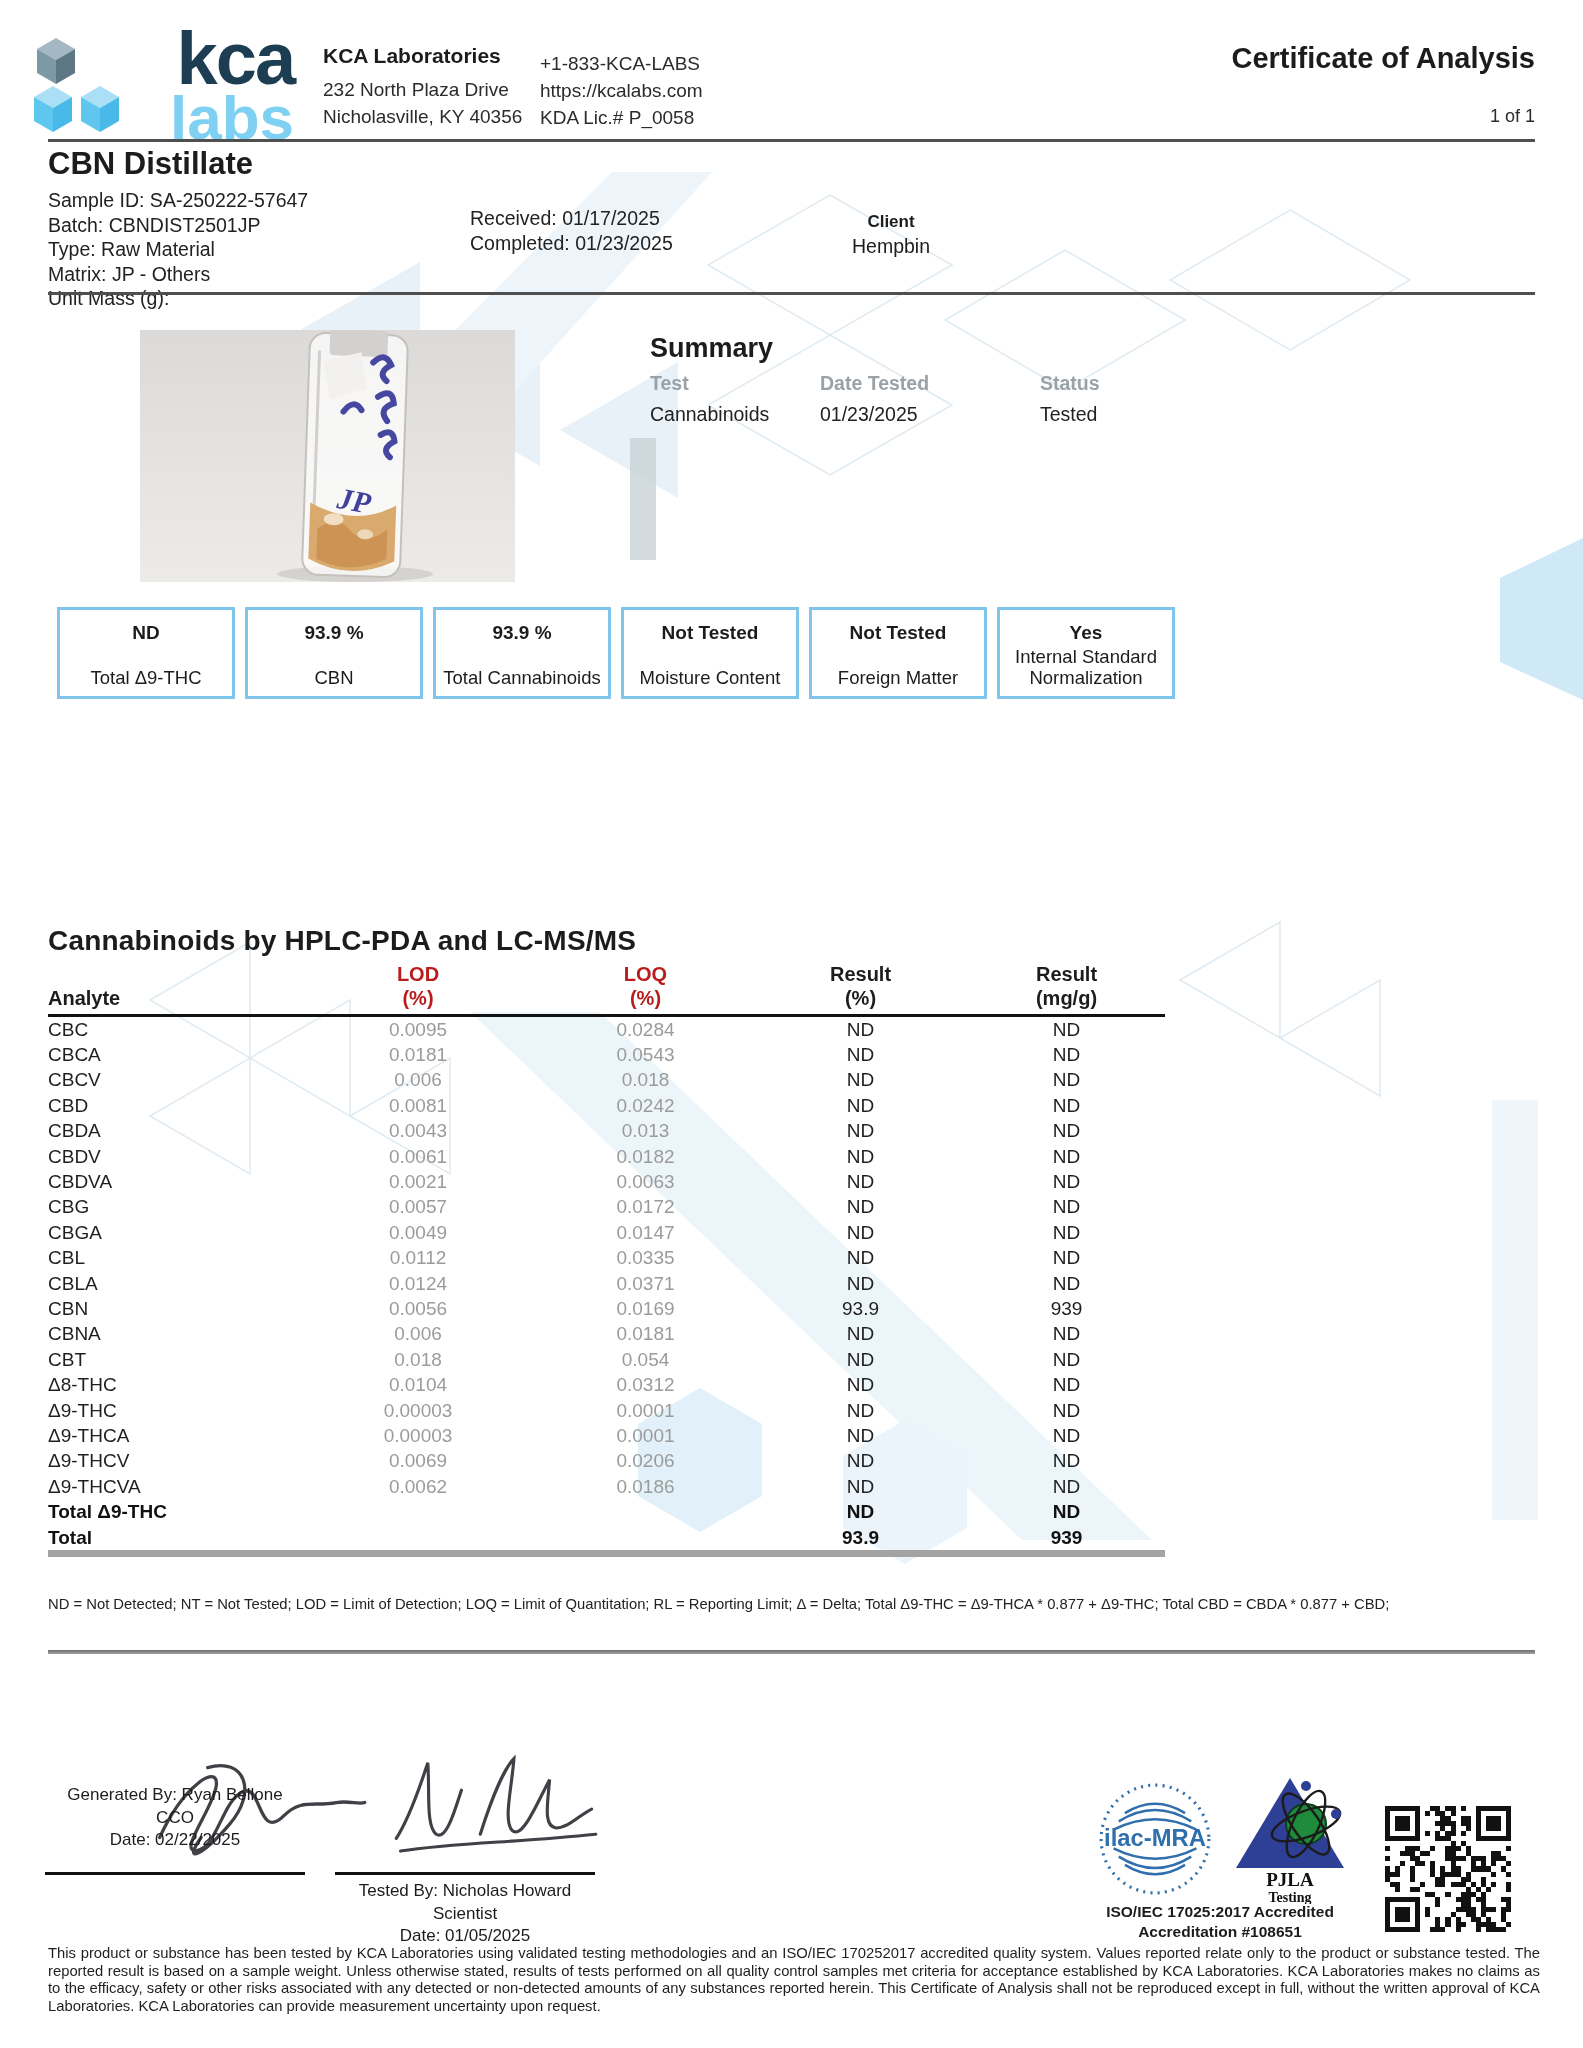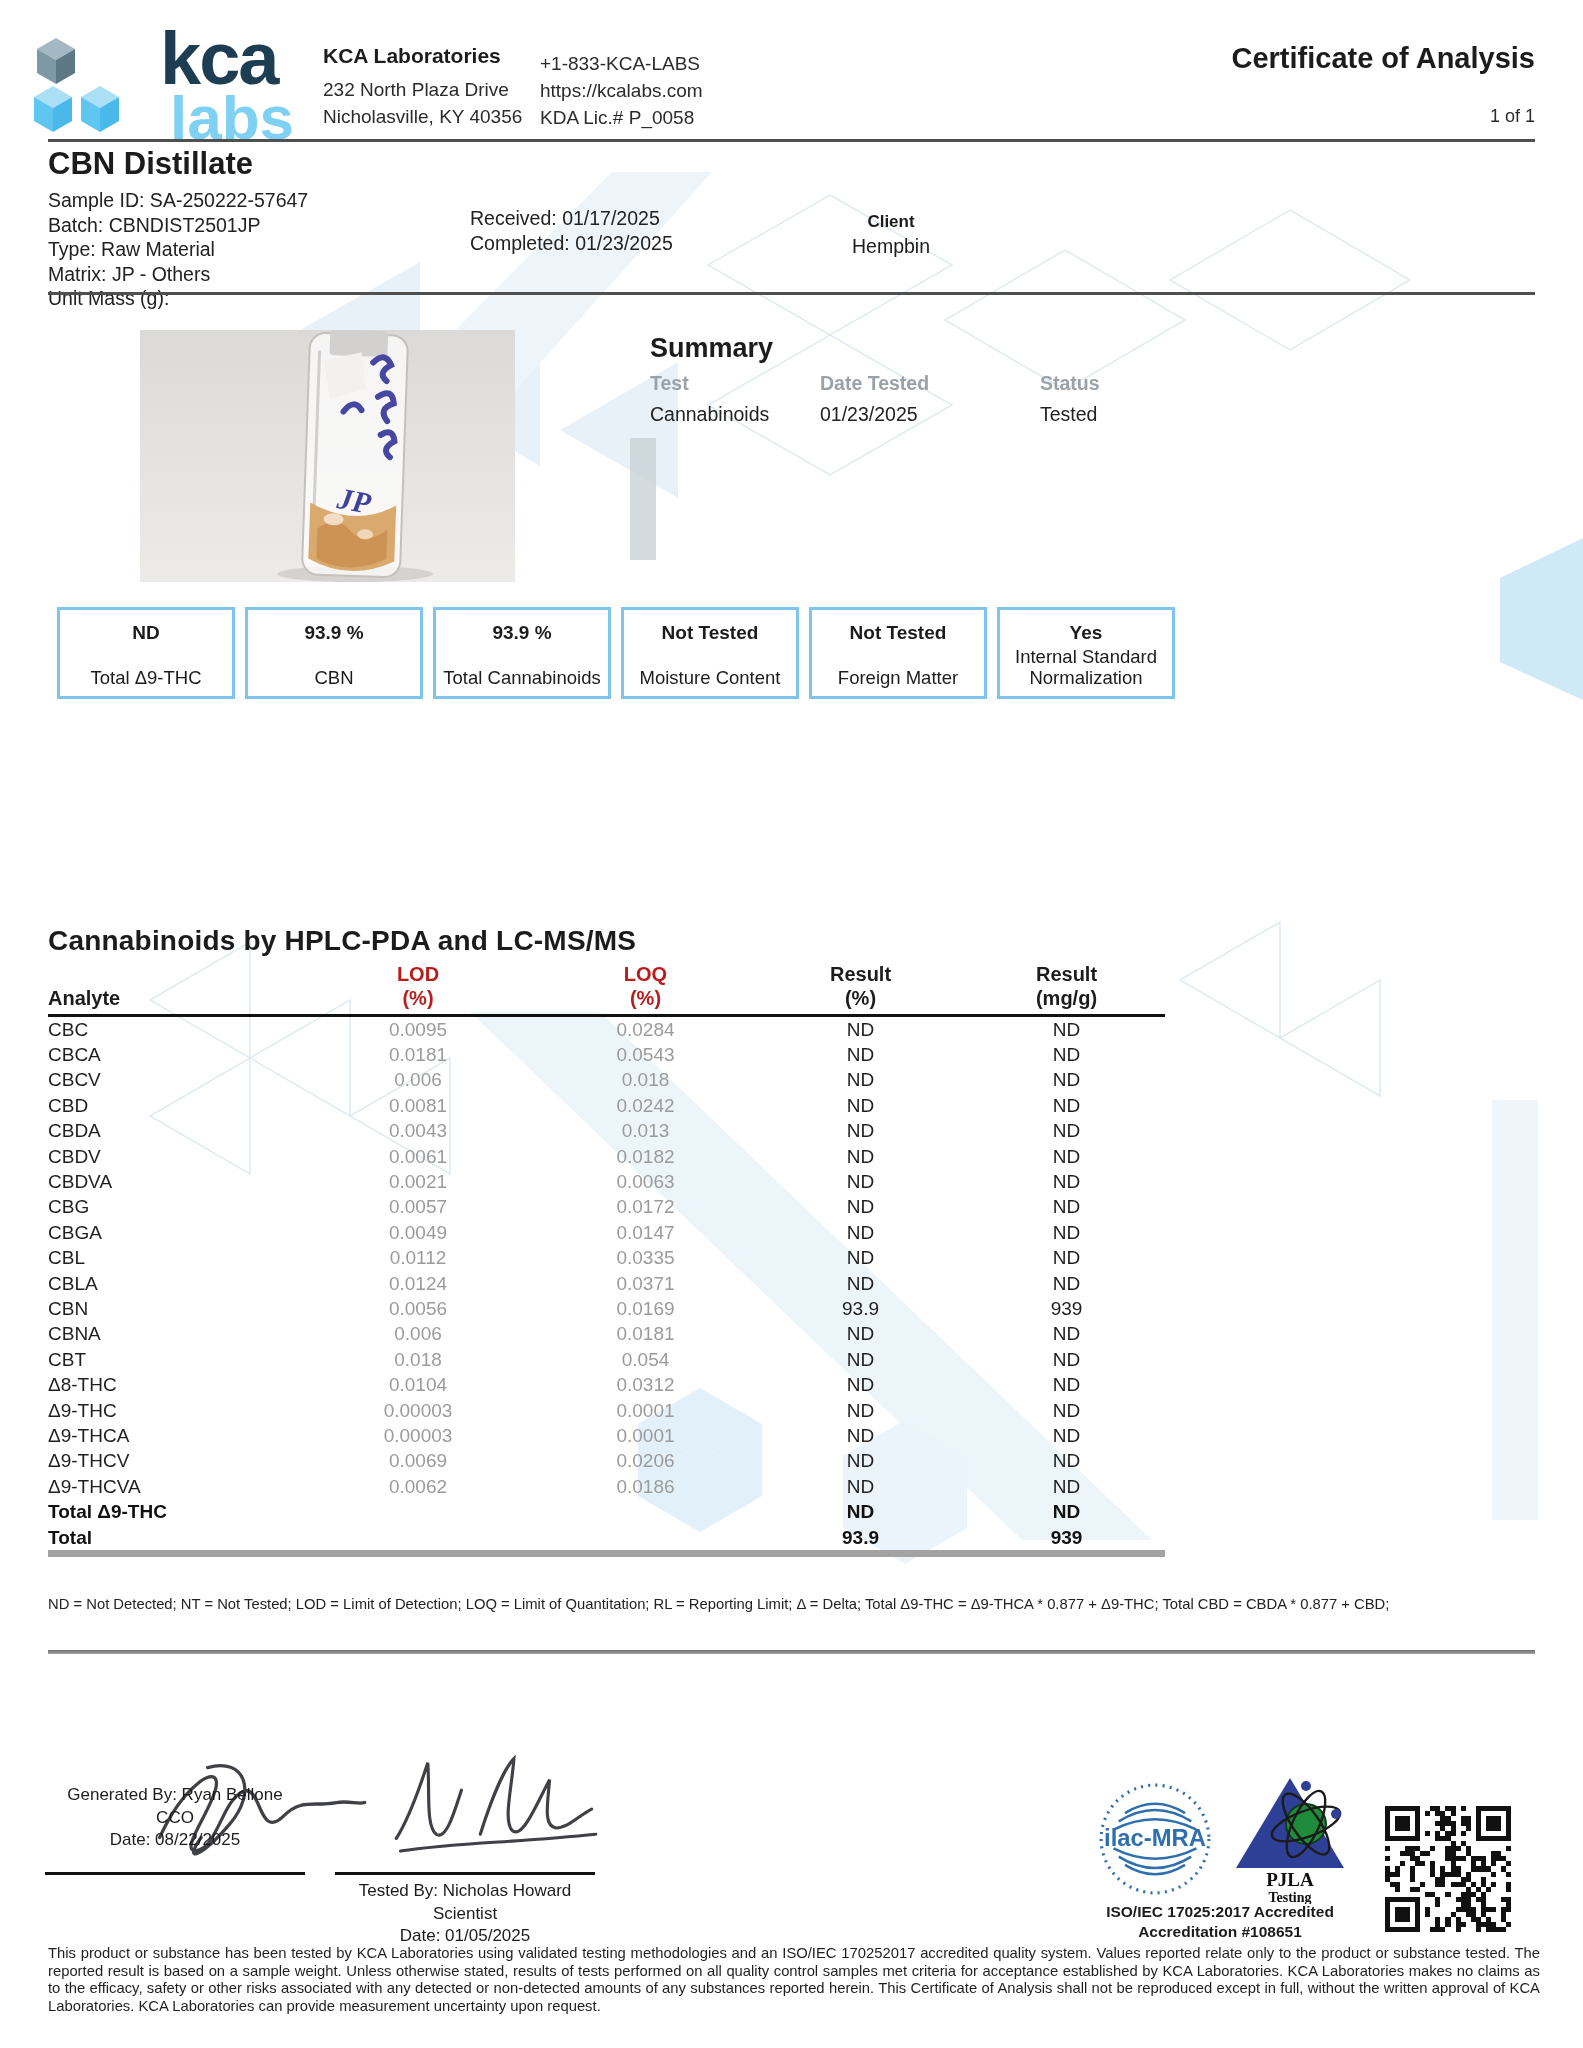--- a/index.html
+++ b/index.html
@@ -117,21 +117,21 @@
        <polygon points="6,67 25,78 25,102 6,91" fill="#5ec6ef"></polygon>
        <polygon points="44,67 25,78 25,102 44,91" fill="#49b9e9"></polygon>
       </g>
     <g>
         <polygon points="72,56 91,67 72,78 53,67" fill="#aadff6"></polygon>
        <polygon points="53,67 72,78 72,102 53,91" fill="#5ec6ef"></polygon>
        <polygon points="91,67 72,78 72,102 91,91" fill="#49b9e9"></polygon>
       </g>
   </svg>
 
-  <div class="abs logo-text" style="left:160px;top:26px;">
+  <div class="abs logo-text" style="left:160px;top:26px;text-align:right;">
     <div class="logo-kca">kca</div>
     <div class="logo-labs">labs</div>
   </div>
 
   <div class="abs" style="left:323px;top:44px;">
     <div class="lab-name">KCA Laboratories</div>
     <div class="lab-line">232 North Plaza Drive</div>
     <div class="lab-line">Nicholasville, KY 40356</div>
   </div>
 
@@ -415,21 +415,21 @@
     <g fill="none" stroke="#3f4146" stroke-width="3" stroke-linecap="round">
       <path d="M8 82 C30 34, 62 14, 60 34 C58 54, 24 96, 42 94 C60 92, 66 48, 84 40"></path>
       <path d="M52 18 C86 8, 98 40, 72 70 C48 98, 28 108, 46 82"></path>
       <path d="M84 40 C102 32, 98 86, 122 62 C138 46, 150 54, 170 50 C182 48, 190 52, 196 50"></path>
     </g>
   </svg>
   <div class="sig-line" style="left:45px;top:1872px;"></div>
   <div class="sig-caption" style="left:25px;top:1784px;">
     <div>Generated By: Ryan Bellone</div>
     <div>CCO</div>
-    <div>Date: 08/22/2025</div>
+    <div>Date: 02/22/2025</div>
   </div>
 
   <svg class="abs" style="left:390px;top:1748px;" width="210" height="120" viewBox="0 0 200 110">
     <g fill="none" stroke="#3f4146" stroke-width="3" stroke-linecap="round">
       <path d="M6 84 C20 62, 30 30, 36 12 C38 40, 34 72, 44 80 C54 86, 62 56, 68 38"></path>
       <path d="M86 80 C98 42, 110 16, 118 8 C116 36, 108 66, 116 76 C126 86, 140 50, 152 28 C150 52, 146 72, 158 74 C170 74, 180 62, 192 56"></path>
       <path d="M10 96 C60 88, 120 88, 196 80"></path>
     </g>
   </svg>
   <div class="sig-line" style="left:335px;top:1872px;"></div>

